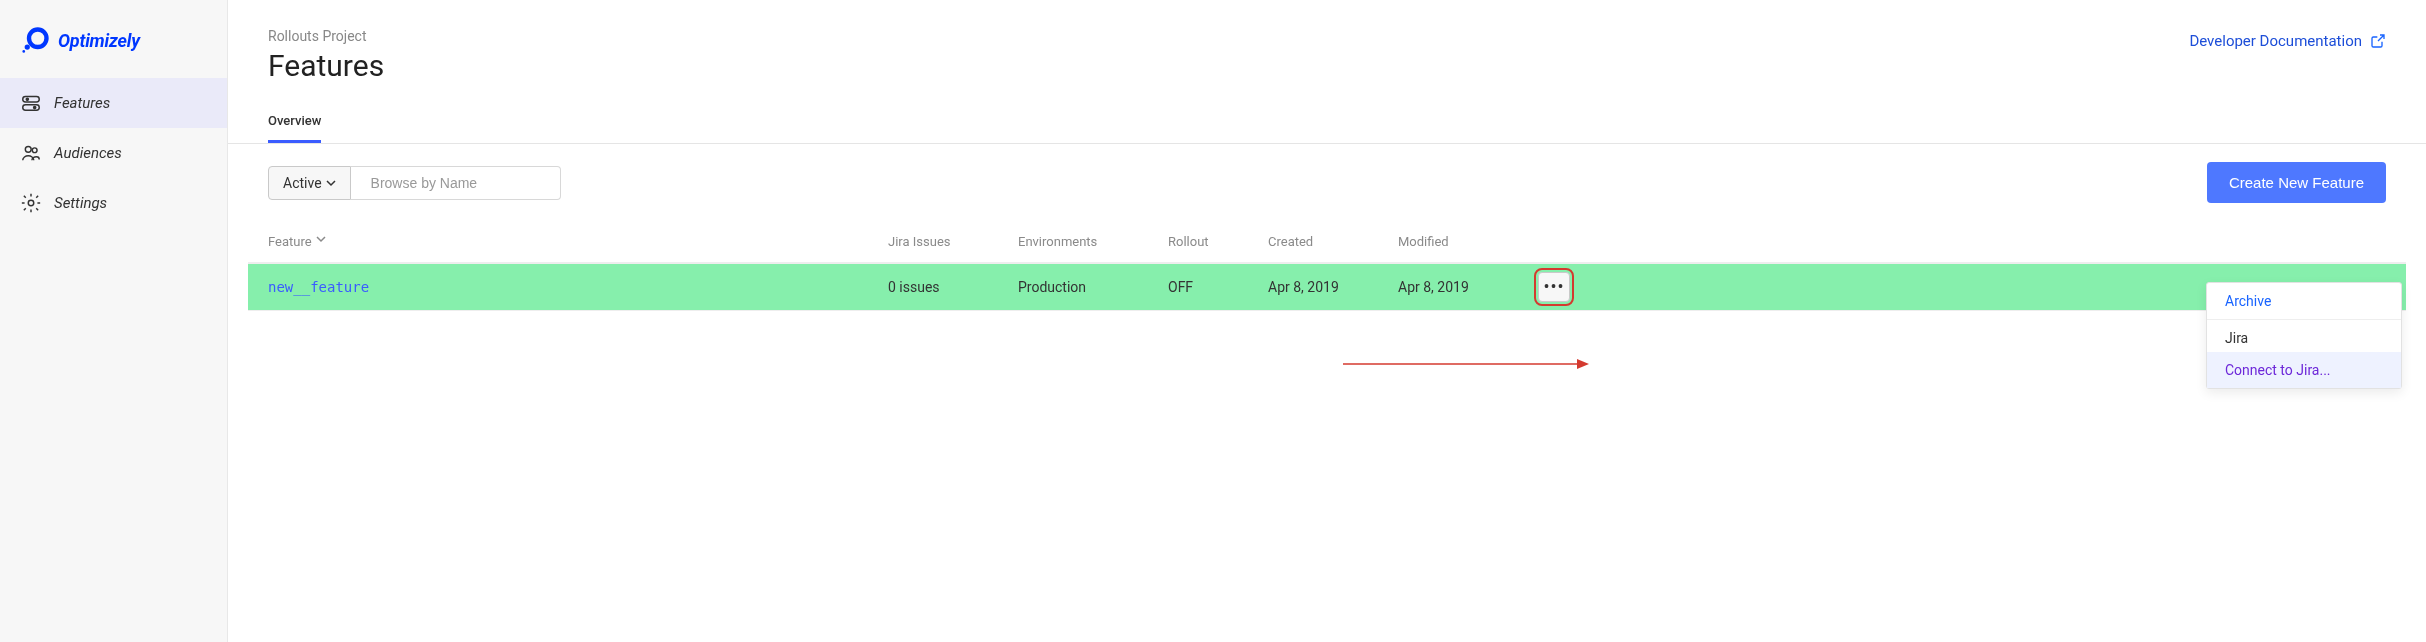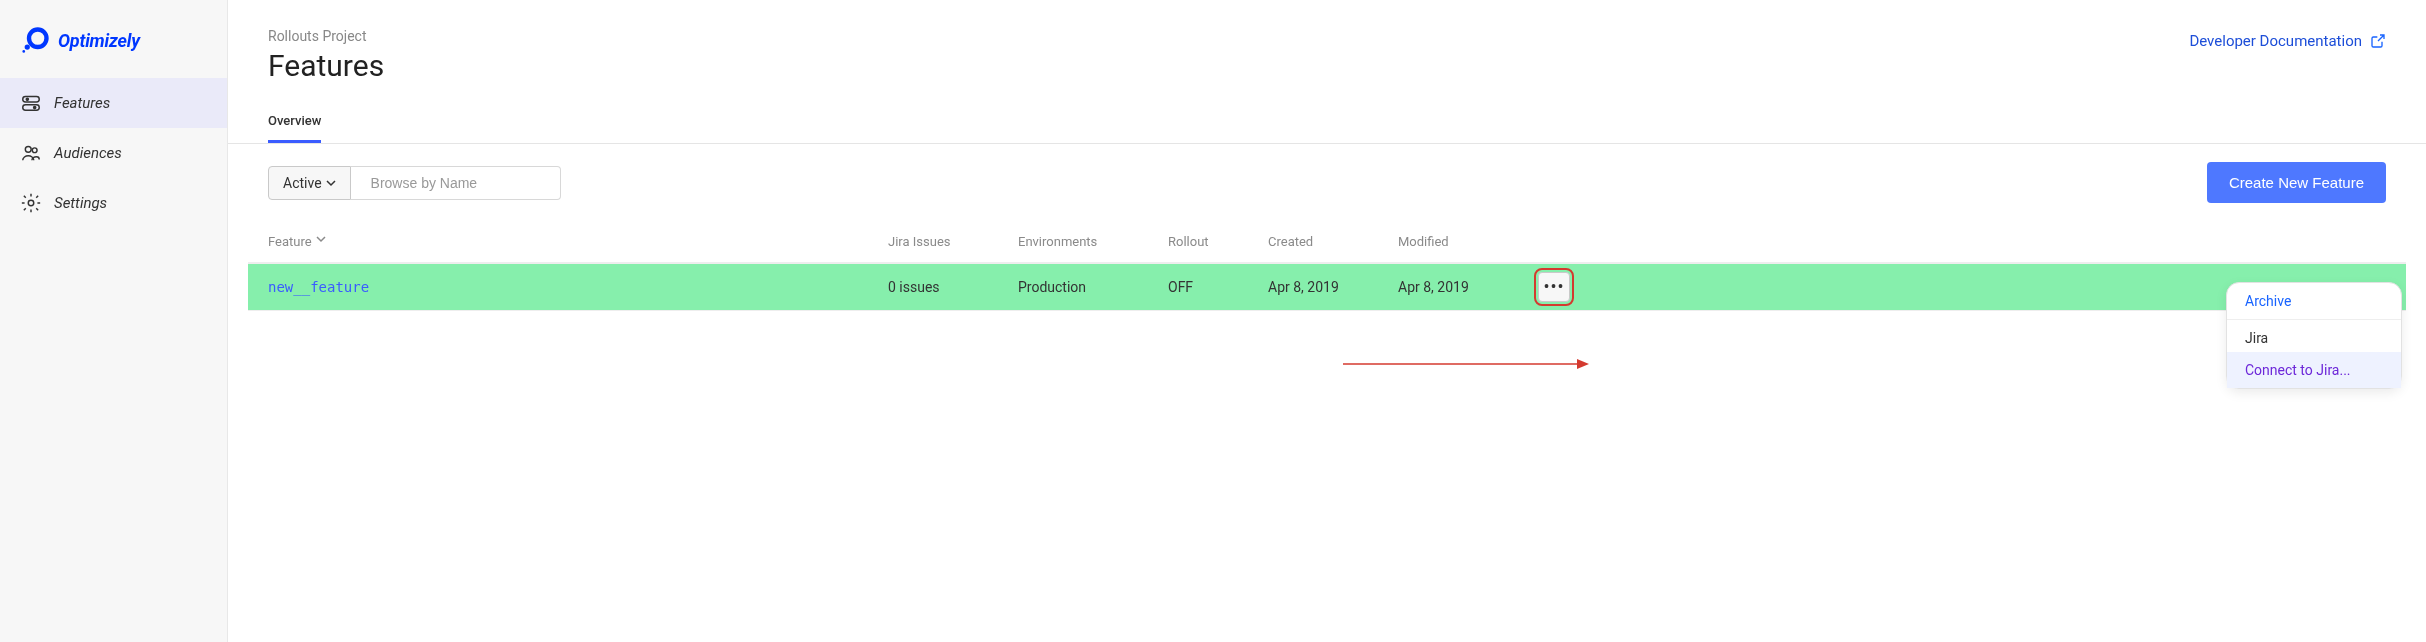--- a/index.html
+++ b/index.html
@@ -176,24 +176,24 @@
     outline: 2px solid #d43a2f;
     outline-offset: 2px;
   }
   .dots { font-size: 18px; color: #333; letter-spacing: 1px; line-height: 0; }
 
   
   .dropdown {
     position: absolute;
     top: 282px;
     right: 24px;
-    width: 176px;
+    width: 196px;
     background: #fff;
     border: 1px solid #e2e2e2;
-    border-radius: 13px;
+    border-radius: 3px;
     box-shadow: 0 4px 12px rgba(0,0,0,0.08);
   }
   .dropdown-item {
     padding: 10px 18px;
     font-size: 14px;
     cursor: pointer;
   }
   .dropdown-item.link { color: #1964ff; }
   .dropdown-label {
     padding: 10px 18px 6px 18px;

